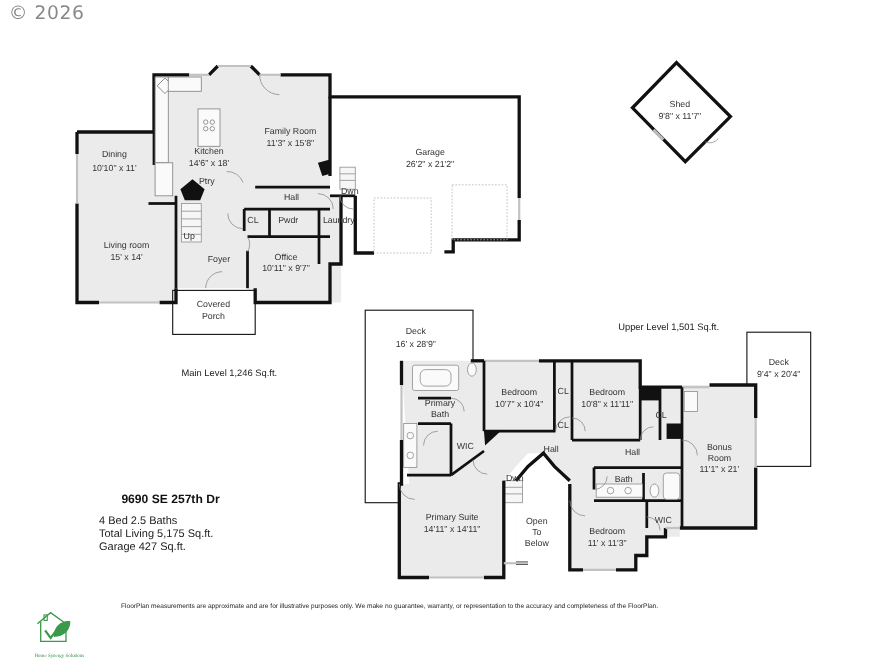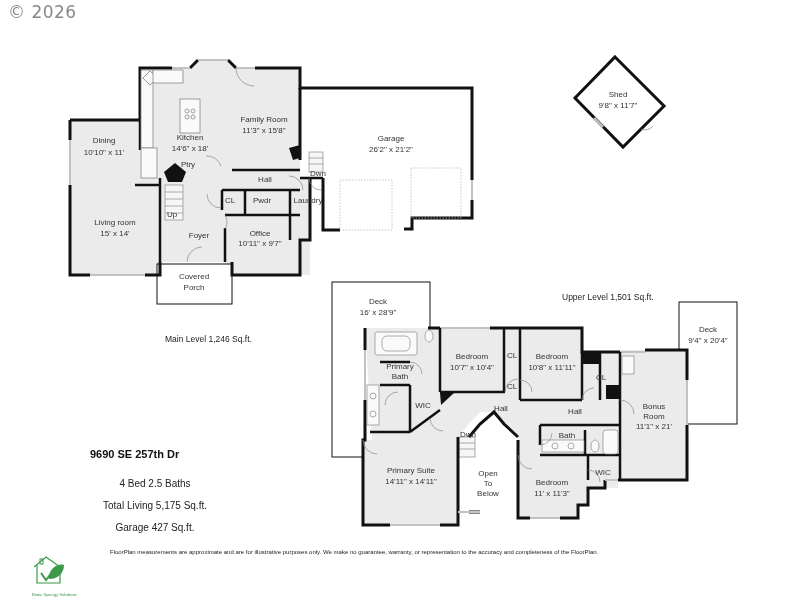--- a/index.html
+++ b/index.html
@@ -2,22 +2,22 @@
 <html><head>
 <meta charset="utf-8">
 <style>
   html, body { margin:0; padding:0; background:#ffffff; }
   body { width:800px; height:600px; position:relative; overflow:hidden; font-family:"Liberation Sans", sans-serif; color:#222; }
   .abs { position:absolute; }
   .copyright { left:8px; top:2px; font-size:17px; color:#888; font-family:"DejaVu Sans", sans-serif; letter-spacing:0.5px; }
   svg.plan { position:absolute; left:0; top:0; }
   .room-label { font-size:8px; fill:#333; text-anchor:middle; font-family:"Liberation Sans", sans-serif; }
   .level-label { font-size:8.5px; color:#222;padding-left:47px; }
-  .addr { font-size:11px; font-weight:bold; color:#111; line-height:16px; }
-  .stats { font-size:10px; color:#222; text-align:center; line-height:12px;margin-top:10px; }
+  .addr { font-size:11px; font-weight:bold; color:#111; text-align:center; line-height:16px; }
+  .stats { font-size:10px; color:#222; line-height:12px; }
   .disclaimer { font-size:6px; color:#222; }
   .logo-text { font-size:4.5px; color:#2e8b3e; font-family:"Liberation Serif", serif; }
 </style>
 </head>
 <body>
 
 <div class="abs copyright">© 2026</div>
 
 <svg class="plan" width="800" height="600" viewBox="0 0 800 600">
 

